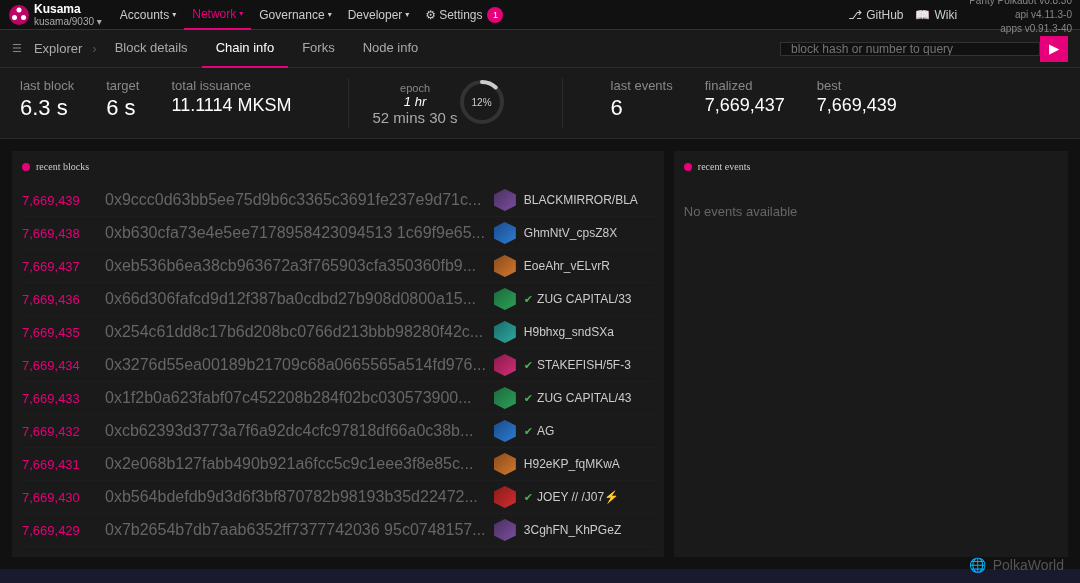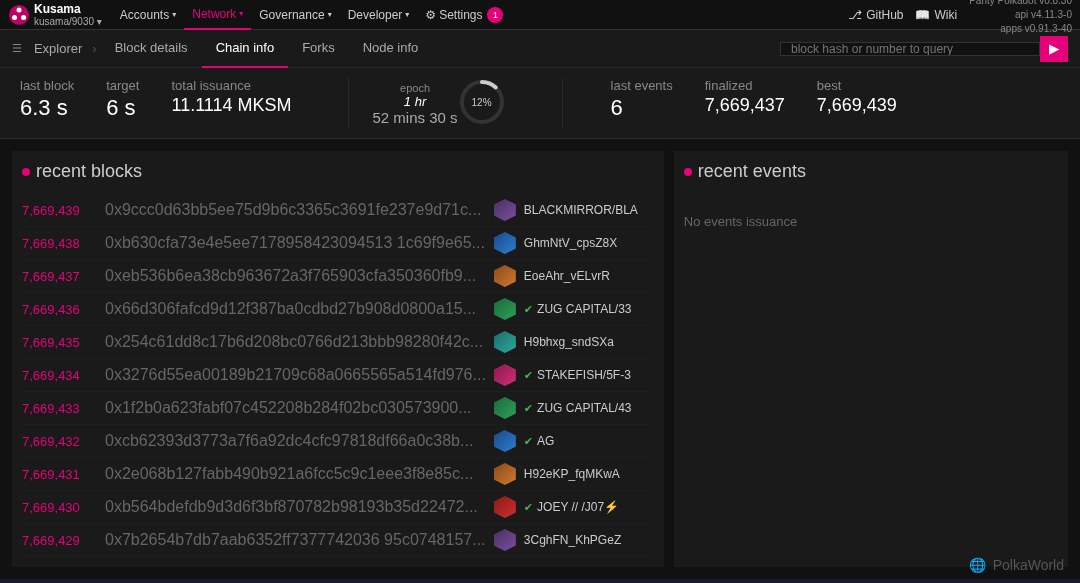--- a/index.html
+++ b/index.html
@@ -99,21 +99,21 @@
     .main-content {
       display: flex; gap: 0; padding: 12px;
       background: #111; min-height: 400px;
     }
 
     
     .panel { background: #1a1a1a; flex: 1; margin-right: 10px; padding: 10px; }
     .panel-right { background: #1a1a1a; flex: 1; padding: 10px; }
     .panel-title {
       display: flex; align-items: center; gap: 6px;
-      font-size: 18px; color: #ccc; margin-bottom: 8px; padding-bottom: 4px;
+      font-size: 10px; color: #ccc; margin-bottom: 8px; padding-bottom: 4px; font-family: Liberation Serif, serif;
     }
     .dot { width: 8px; height: 8px; border-radius: 50%; background: #e6007a; display: inline-block; }
 
     .block-row {
       display: flex; align-items: center;
       padding: 5px 0; border-bottom: 1px solid #1e1e1e; gap: 8px;
     }
     .block-num { color: #e6007a; font-size: 13px; min-width: 75px; cursor: pointer; }
     .block-hash { color: #666; font-size: 16px; flex: 1; overflow: hidden; text-overflow: ellipsis; white-space: nowrap; }
     .block-icon { width: 24px; height: 24px; flex-shrink: 0; }
@@ -359,20 +359,20 @@
       </span>
     </div>
       </div>
   </div>
 
   <div class="panel-right">
     <div class="panel-title">
       <span class="dot"></span>
       <span>recent events</span>
     </div>
-    <div class="no-events">No events issuance</div>
+    <div class="no-events">No events available</div>
   </div>
 </div>
 
 <div class="watermark">
   <span>🌐</span>
   <span>PolkaWorld</span>
 </div>
 
 </body></html>

